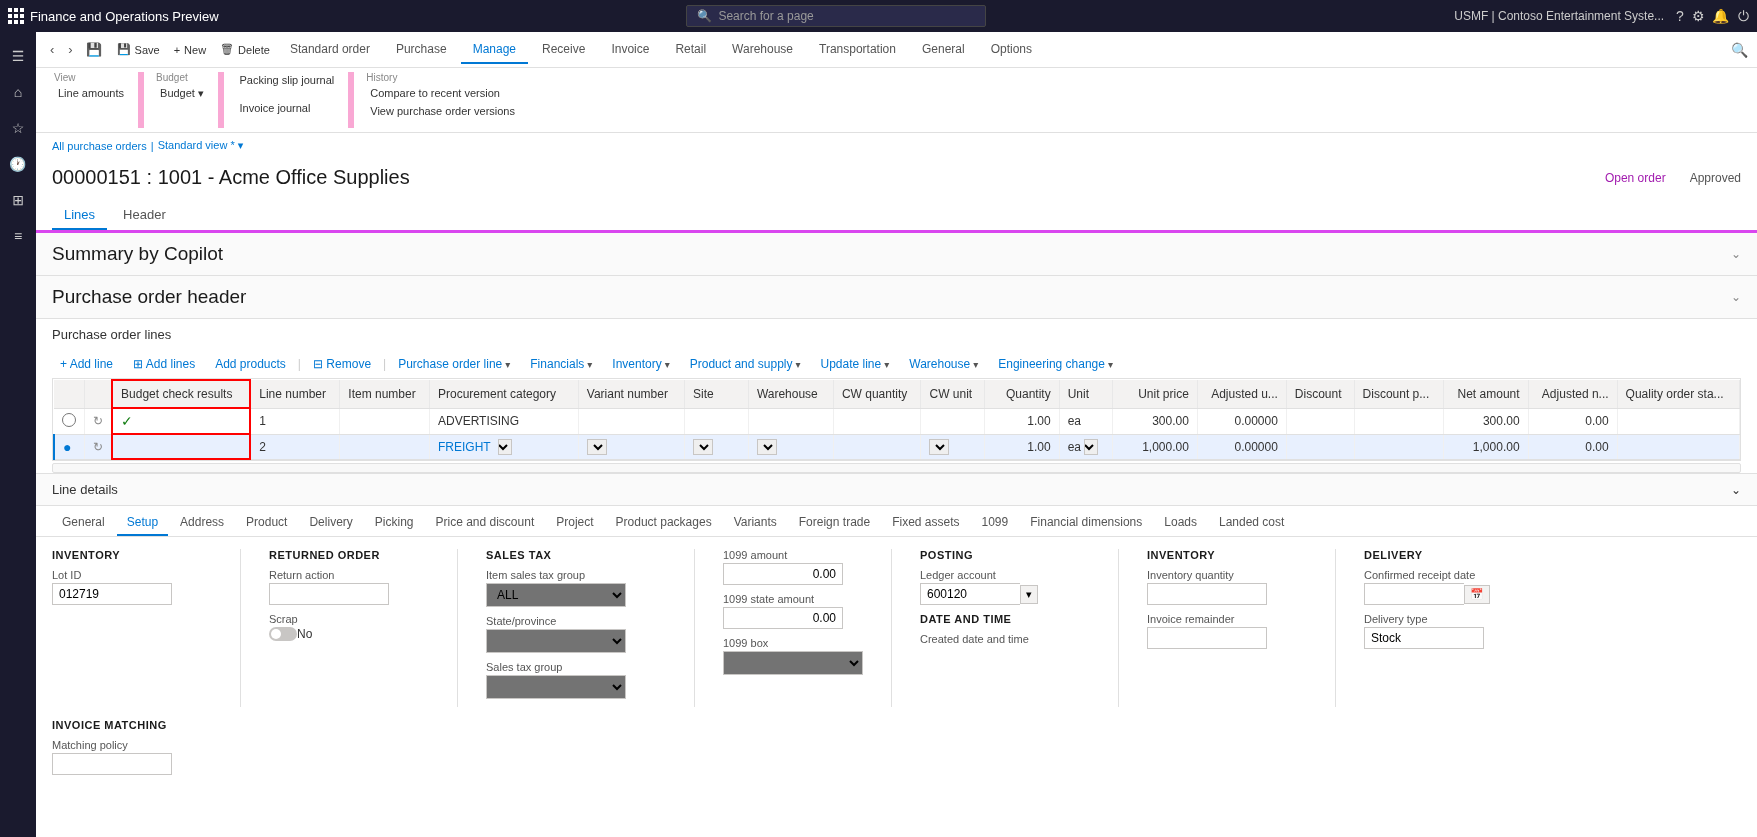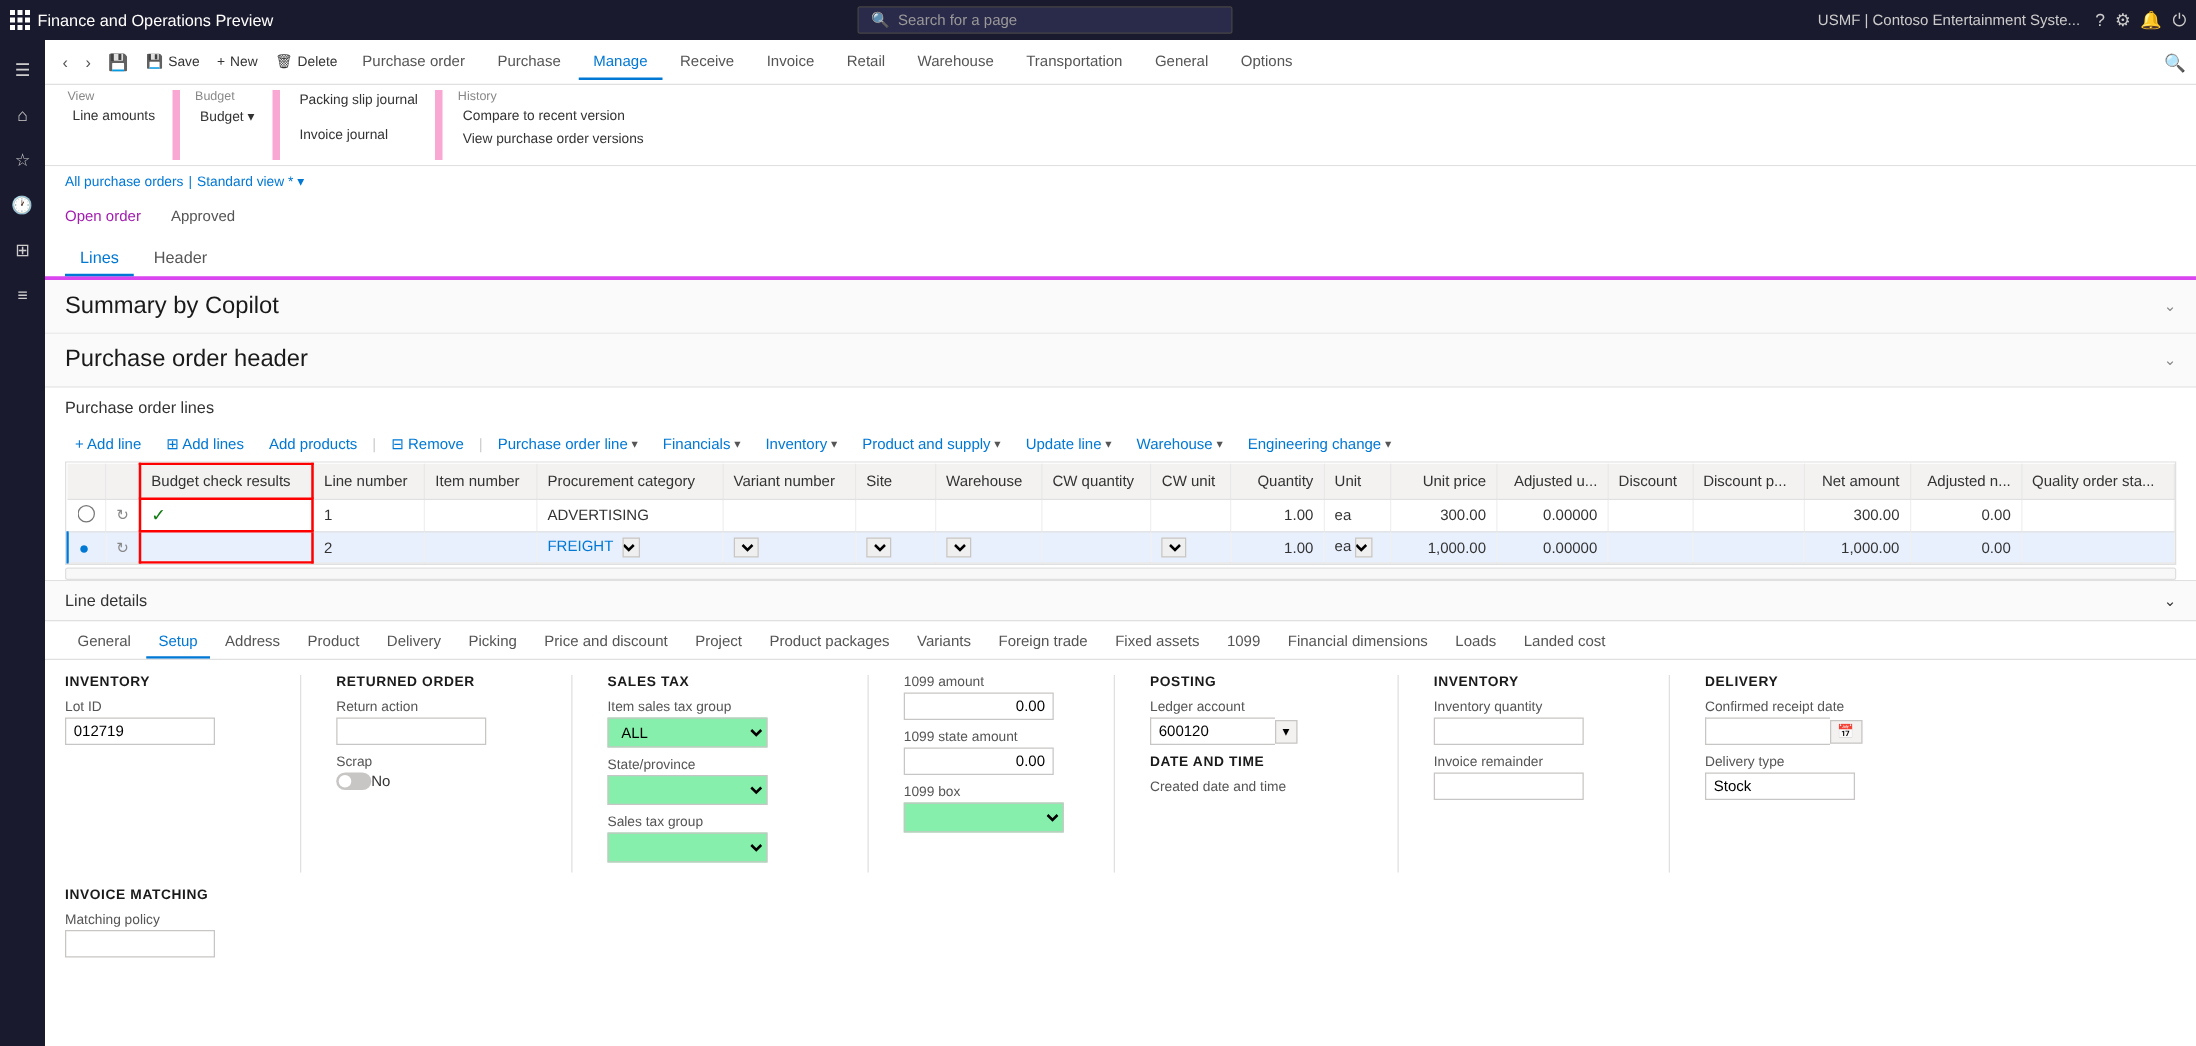--- a/index.html
+++ b/index.html
@@ -316,22 +316,22 @@
       border: 1px solid #c8c6c4;
       padding: 3px 6px;
       font-size: 12px;
       width: 120px;
       background: white;
     }
     .detail-select {
       border: 1px solid #c8c6c4;
       padding: 3px 6px;
       font-size: 12px;
-      width: 128px;
-      background: #86efac;
+      width: 140px;
+      background: #737373;
     }
 
     .toggle-switch {
       display: flex;
       align-items: center;
       gap: 0;
       font-size: 12px;
     }
     .toggle-track {
       width: 28px;
@@ -445,21 +445,21 @@
         </button>
         <button class="ribbon-btn-small">
           <span>+</span>
           <span>New</span>
         </button>
         <button class="ribbon-btn-small">
           <span>🗑</span>
           <span>Delete</span>
         </button>
 
-        <div class="ribbon-tab">Purchase order</div>
+        <div class="ribbon-tab">Standard order</div>
         <div class="ribbon-tab">Purchase</div>
         <div class="ribbon-tab active">Manage</div>
         <div class="ribbon-tab">Receive</div>
         <div class="ribbon-tab">Invoice</div>
         <div class="ribbon-tab">Retail</div>
         <div class="ribbon-tab">Warehouse</div>
         <div class="ribbon-tab">Transportation</div>
         <div class="ribbon-tab">General</div>
         <div class="ribbon-tab">Options</div>
 
@@ -516,20 +516,21 @@
       <div class="breadcrumb">
         <a>All purchase orders</a>
         <span>|</span>
         <span style="cursor:pointer">
           <span>Standard view *</span>
           <span>▾</span>
         </span>
       </div>
 
       <div class="page-header">
+        <h1 class="page-title">00000151 : 1001 - Acme Office Supplies</h1>
         <div class="page-status">
           <span style="color:#a21caf">Open order</span>
           <span style="color:#555">Approved</span>
         </div>
       </div>
 
       <div class="content-tabs">
         <div class="content-tab active">Lines</div>
         <div class="content-tab">Header</div>
       </div>

